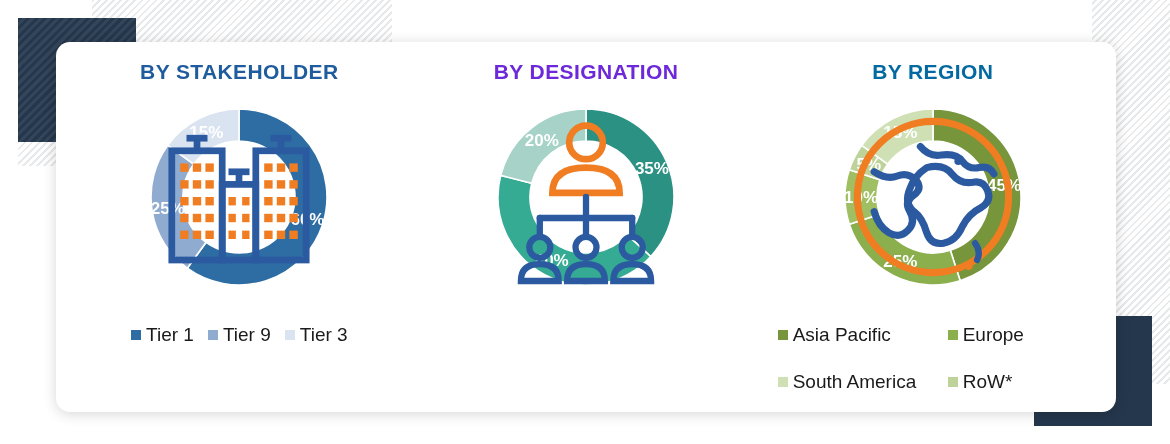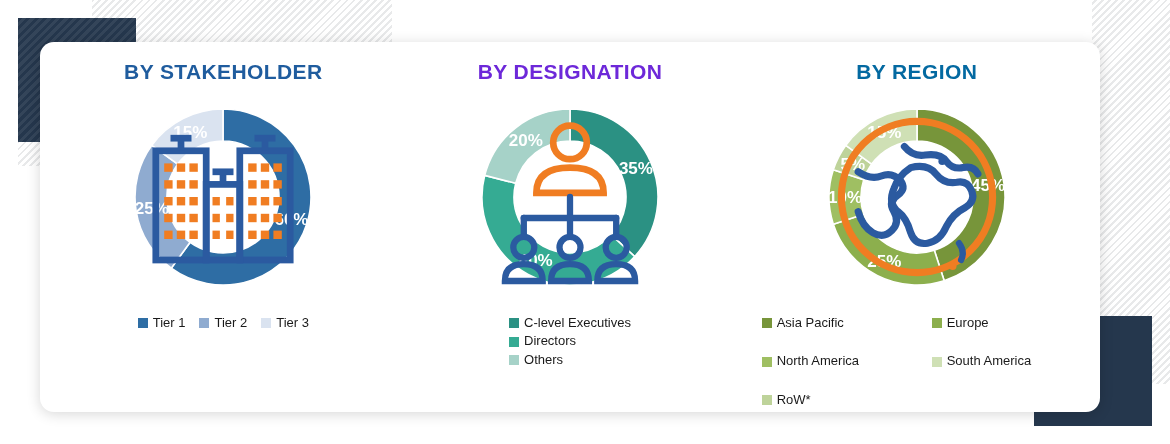--- a/index.html
+++ b/index.html
@@ -79,21 +79,21 @@
     right: 18px;
     bottom: 18px;
     width: 118px;
     height: 110px;
     background-color: #25374d;
   }
 
   
   #card {
     position: absolute;
-    left: 40px;
+    left: 56px;
     top: 42px;
     width: 1060px;
     height: 370px;
     background: #ffffff;
     border-radius: 14px;
     box-shadow: 0 2px 14px rgba(0,0,0,0.16);
     display: flex;
     flex-direction: row;
     align-items: flex-start;
     justify-content: space-around;
@@ -143,26 +143,26 @@
     position: absolute;
     left: 50%;
     top: 50%;
     transform: translate(-50%, -50%);
     width: 86px;
     height: 86px;
   }
 
   
   .legend {
-    margin-top: 12px;
+    margin-top: 20px;
     display: flex;
     flex-wrap: wrap;
     justify-content: center;
     align-content: flex-start;
-    font-size: 13px;
+    font-size: 19px;
     color: #1a1a1a;
     line-height: 1.42;
   }
   .legend.row { flex-direction: row; gap: 14px; }
   .legend.col { flex-direction: column; align-items: flex-start; }
   .legend.grid2 {
     display: grid;
     grid-template-columns: 150px 140px;
     column-gap: 12px;
     row-gap: 0px;
@@ -266,21 +266,21 @@
       </svg>
     </div>
 
     <div class="legend row" id="legend-stakeholder">
         <div class="legend-item">
           <span class="legend-swatch" style="background: rgb(46, 109, 164);"></span>
           <span>Tier 1</span>
         </div>
         <div class="legend-item">
           <span class="legend-swatch" style="background: rgb(143, 171, 208);"></span>
-          <span>Tier 2</span>
+          <span>Tier 9</span>
         </div>
         <div class="legend-item">
           <span class="legend-swatch" style="background: rgb(218, 227, 240);"></span>
           <span>Tier 3</span>
         </div>
       </div>
   </div>
 
   <div class="panel">
     <div class="panel-title" id="title-designation">BY DESIGNATION</div>
@@ -315,34 +315,20 @@
           <circle cx="28" cy="74" r="5"></circle>
           <path d="M19 90 q0 -8 9 -8 q9 0 9 8 z"></path>
           <circle cx="50" cy="74" r="5"></circle>
           <path d="M41 90 q0 -8 9 -8 q9 0 9 8 z"></path>
           <circle cx="72" cy="74" r="5"></circle>
           <path d="M63 90 q0 -8 9 -8 q9 0 9 8 z"></path>
         </g>
       </svg>
     </div>
 
-    <div class="legend col" id="legend-designation">
-        <div class="legend-item">
-          <span class="legend-swatch" style="background: rgb(43, 145, 131);"></span>
-          <span>C-level Executives</span>
-        </div>
-        <div class="legend-item">
-          <span class="legend-swatch" style="background: rgb(53, 171, 147);"></span>
-          <span>Directors</span>
-        </div>
-        <div class="legend-item">
-          <span class="legend-swatch" style="background: rgb(166, 210, 200);"></span>
-          <span>Others</span>
-        </div>
-      </div>
   </div>
 
   <div class="panel">
     <div class="panel-title" id="title-region">BY REGION</div>
 
     <div class="donut-wrap">
       <svg viewBox="0 0 210 210">
         <g id="donut-slices-2">
             <path d="M 105 17 A 88 88 0 0 1 132.19349550499538 188.69297343397352 L 122.30495168499706 158.2591649125286 A 56 56 0 0 0 105 49 Z" fill="#77953a" stroke="#ffffff" stroke-width="1.6"></path>
             <path d="M 132.19349550499538 188.69297343397352 A 88 88 0 0 1 21.307026566026494 132.1934955049954 L 51.74083508747141 122.30495168499709 A 56 56 0 0 0 122.30495168499706 158.2591649125286 Z" fill="#8caf4d" stroke="#ffffff" stroke-width="1.6"></path>
@@ -375,24 +361,20 @@
     <div class="legend grid2" id="legend-region">
         <div class="legend-item">
           <span class="legend-swatch" style="background: rgb(119, 149, 58);"></span>
           <span>Asia Pacific</span>
         </div>
         <div class="legend-item">
           <span class="legend-swatch" style="background: rgb(140, 175, 77);"></span>
           <span>Europe</span>
         </div>
         <div class="legend-item">
-          <span class="legend-swatch" style="background: rgb(159, 191, 98);"></span>
-          <span>North America</span>
-        </div>
-        <div class="legend-item">
           <span class="legend-swatch" style="background: rgb(207, 224, 181);"></span>
           <span>South America</span>
         </div>
         <div class="legend-item">
           <span class="legend-swatch" style="background: rgb(190, 211, 154);"></span>
           <span>RoW*</span>
         </div>
       </div>
   </div>
 

